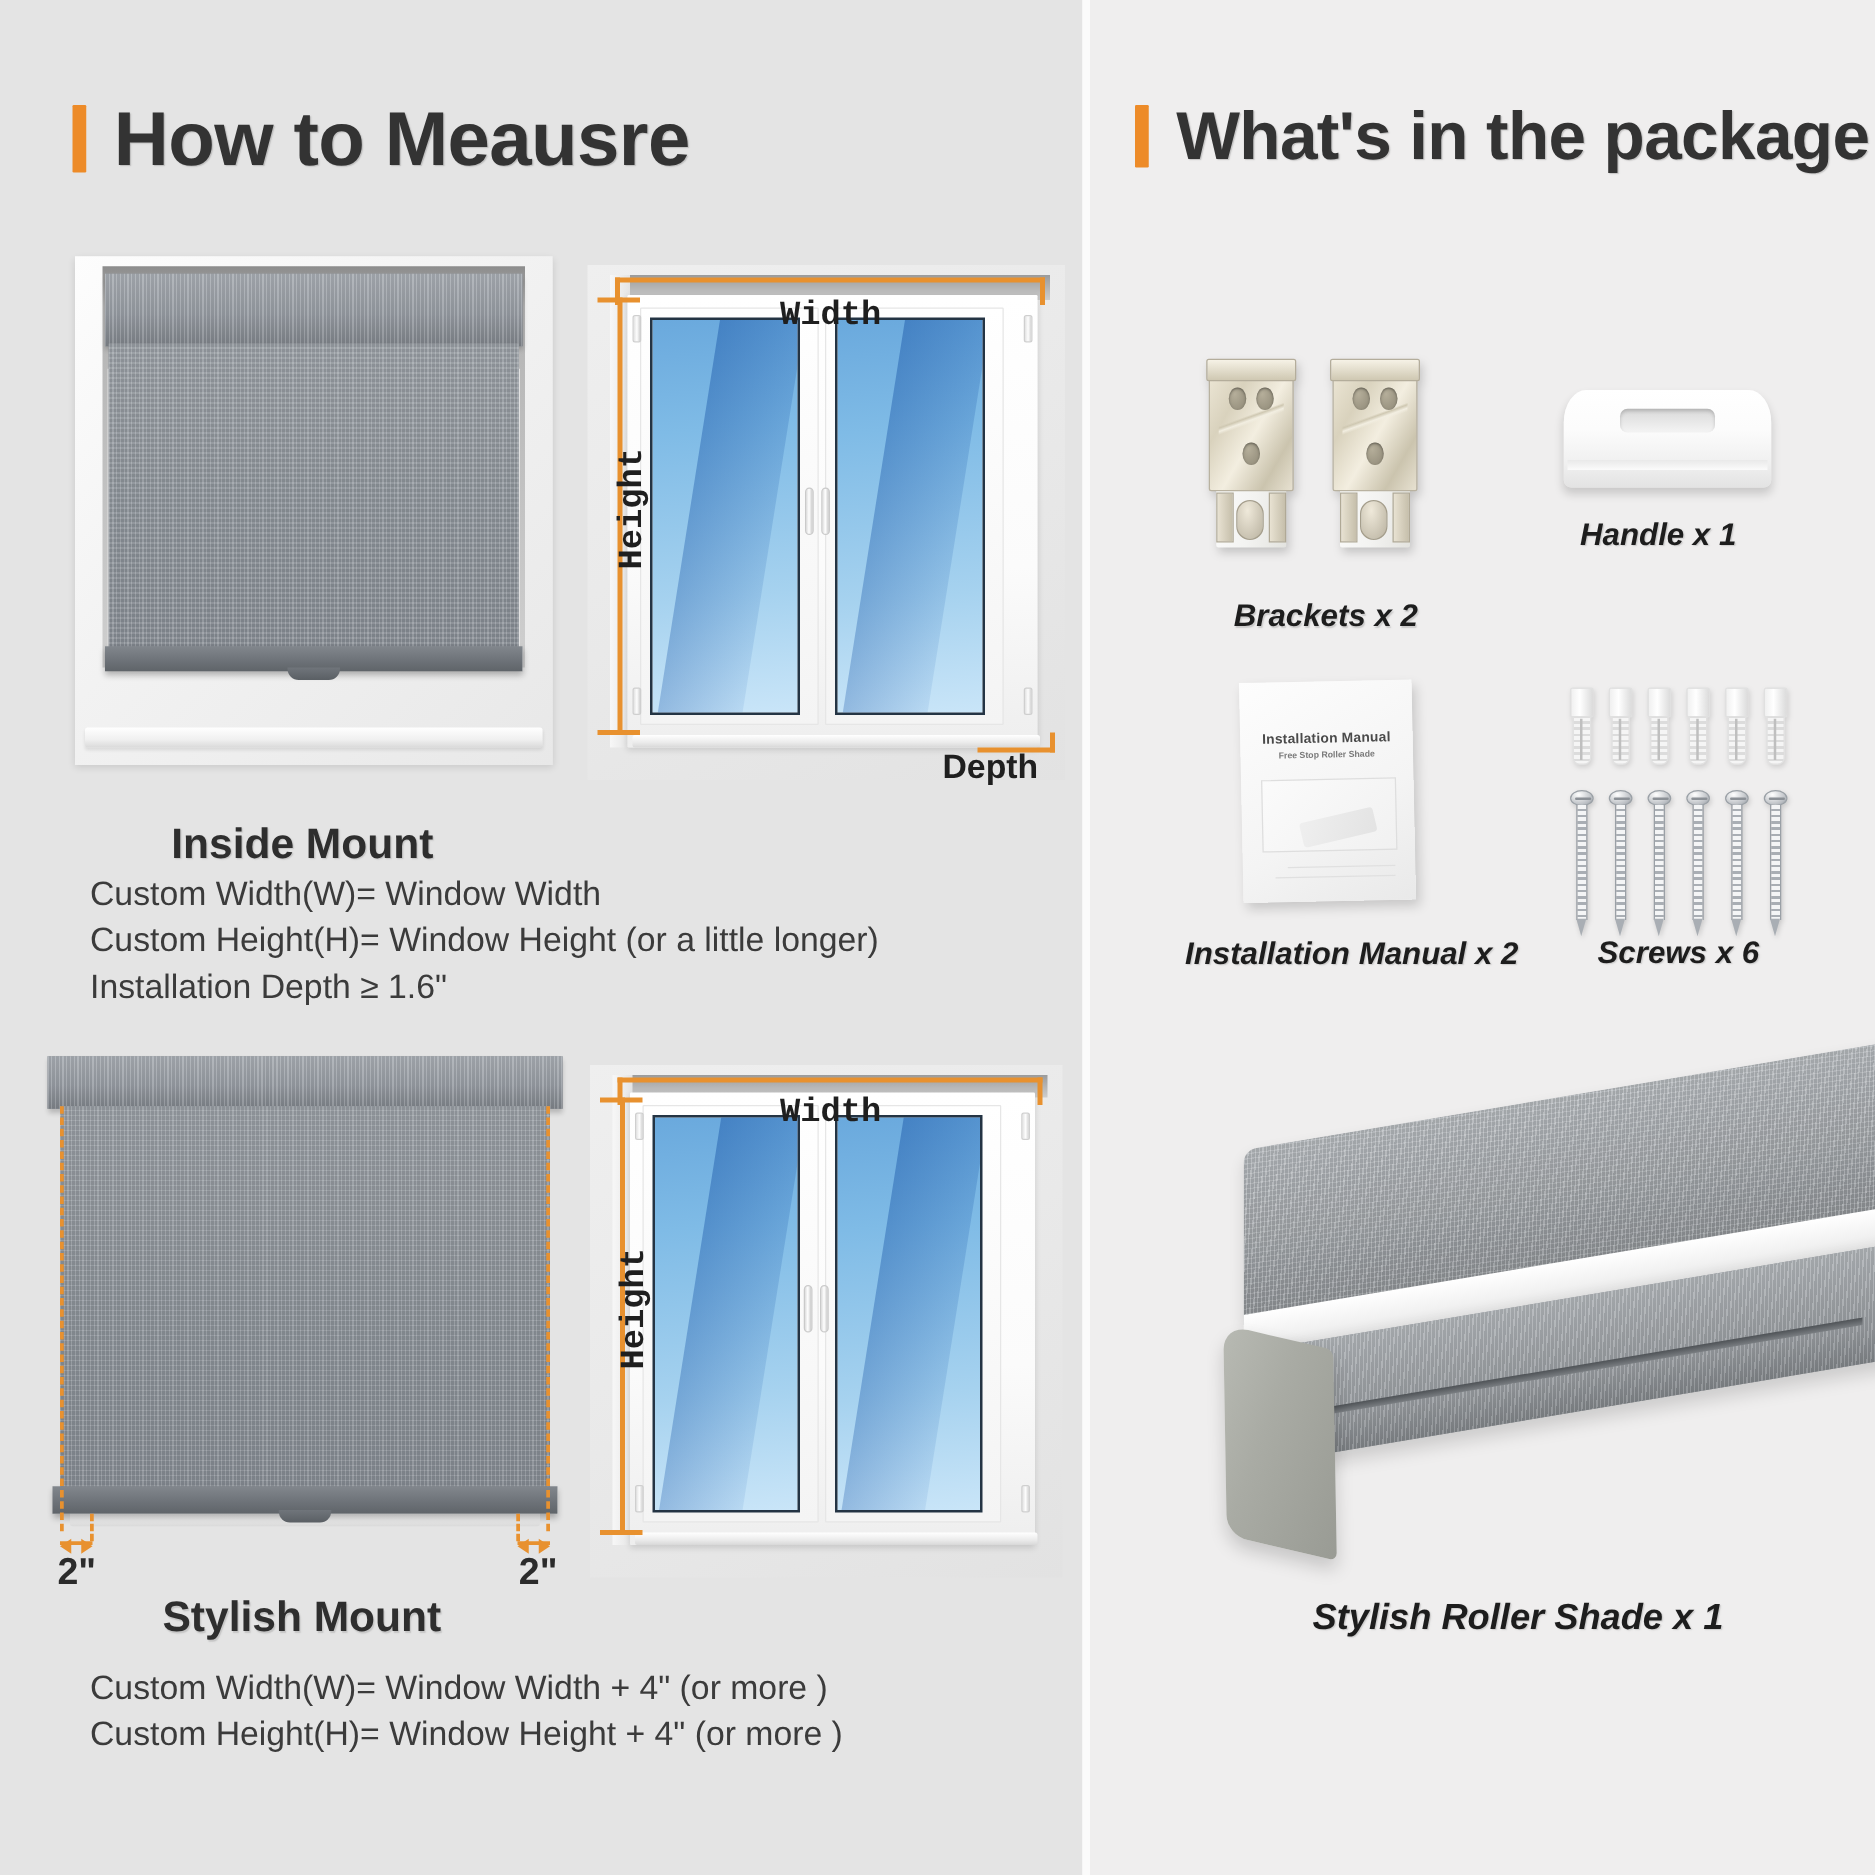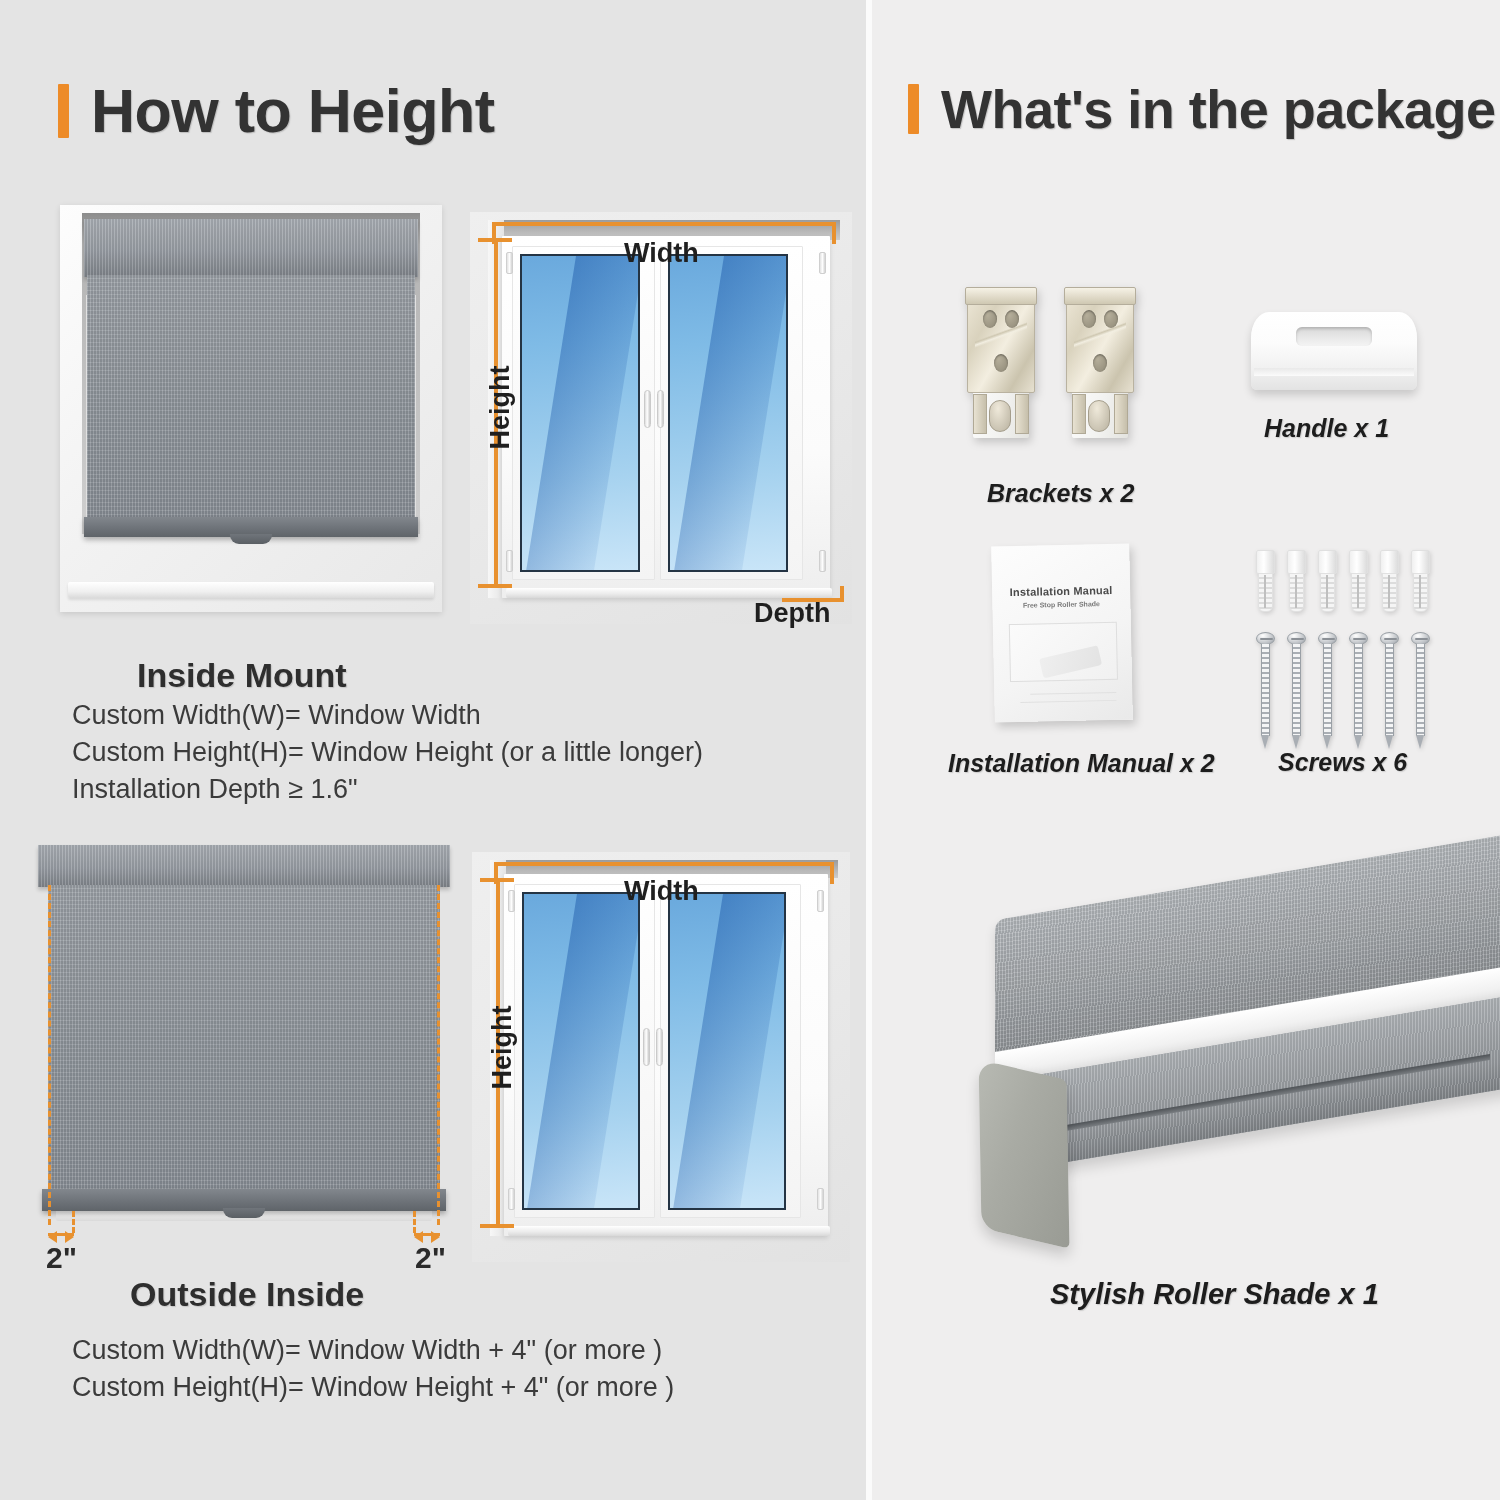--- a/index.html
+++ b/index.html
@@ -110,21 +110,21 @@
     content:""; position:absolute; top:-5px; width:0; height:0;
     border-top: 6px solid transparent; border-bottom: 6px solid transparent;
   }
   .dim-arrow:before { left:0;  border-right: 9px solid #e8912f; }
   .dim-arrow:after  { right:0; border-left:  9px solid #e8912f; }
   .dim-text {
     position: absolute; font-size: 30px; font-weight: bold; color: #2b2b2b;
   }
 
   
-  .measure-scene { position: absolute; }
+  .measure-scene { position: absolute; font-family: Liberation Mono, monospace; }
   .mw-wall {
     position: absolute; inset: 0;
     background: linear-gradient(150deg,#efefef 0%,#e9e9e9 50%,#e2e2e2 100%);
   }
   .mw-reveal-top {
     position: absolute; background: linear-gradient(180deg,#9b9b9b,#cdcdcd);
   }
   .mw-reveal-side {
     position: absolute; background: linear-gradient(90deg,#f7f7f7,#e4e4e4);
   }
@@ -347,21 +347,21 @@
 <body>
 
 <div id="root">
 
   <div class="panel" id="panel-left"></div>
   <div class="panel" id="panel-div"></div>
   <div class="panel" id="panel-right"></div>
 
   <div class="heading" id="heading-left">
     <div class="accent-bar"></div>
-    <h1>How to Height</h1>
+    <h1>How to Meausre</h1>
   </div>
 
   <div class="heading" id="heading-right">
     <div class="accent-bar"></div>
     <h1>What's in the package</h1>
   </div>
 
   <div id="inside-scene">
     <div class="frame-outer"></div>
     <div class="reveal"></div>
@@ -450,21 +450,21 @@
     <div class="dash-v" style="right:14px; top:40px; height:340px;"></div>
     <div class="dash-v" style="right:38px; top:366px; height:22px;"></div>
 
     <div class="dim-arrow" style="left:14px; top:388px; width:26px;"></div>
     <div class="dim-arrow" style="right:14px; top:388px; width:26px;"></div>
 
     <div class="dim-text" style="left:12px;  top:396px;">2"</div>
     <div class="dim-text" style="right:8px;  top:396px;">2"</div>
   </div>
 
-  <div class="mount-title" style="left:130px; top:1275px;">Outside Inside</div>
+  <div class="mount-title" style="left:130px; top:1275px;">Stylish Mount</div>
 
   <div class="mount-lines" style="left:72px; top:1332px;">
     <div>Custom Width(W)= Window Width + 4" (or more )</div>
     <div>Custom Height(H)= Window Height + 4" (or more )</div>
   </div>
 
   <div class="measure-scene" id="measure-bottom" style="left:472px; top:852px; width:378px; height:410px;">
     <div class="mw-wall"></div>
     <div class="mw-reveal-top" style="left:24px; top:8px; right:12px; height:18px;"></div>
     <div class="mw-reveal-side" style="left:18px; top:8px; width:16px; bottom:26px;"></div>

